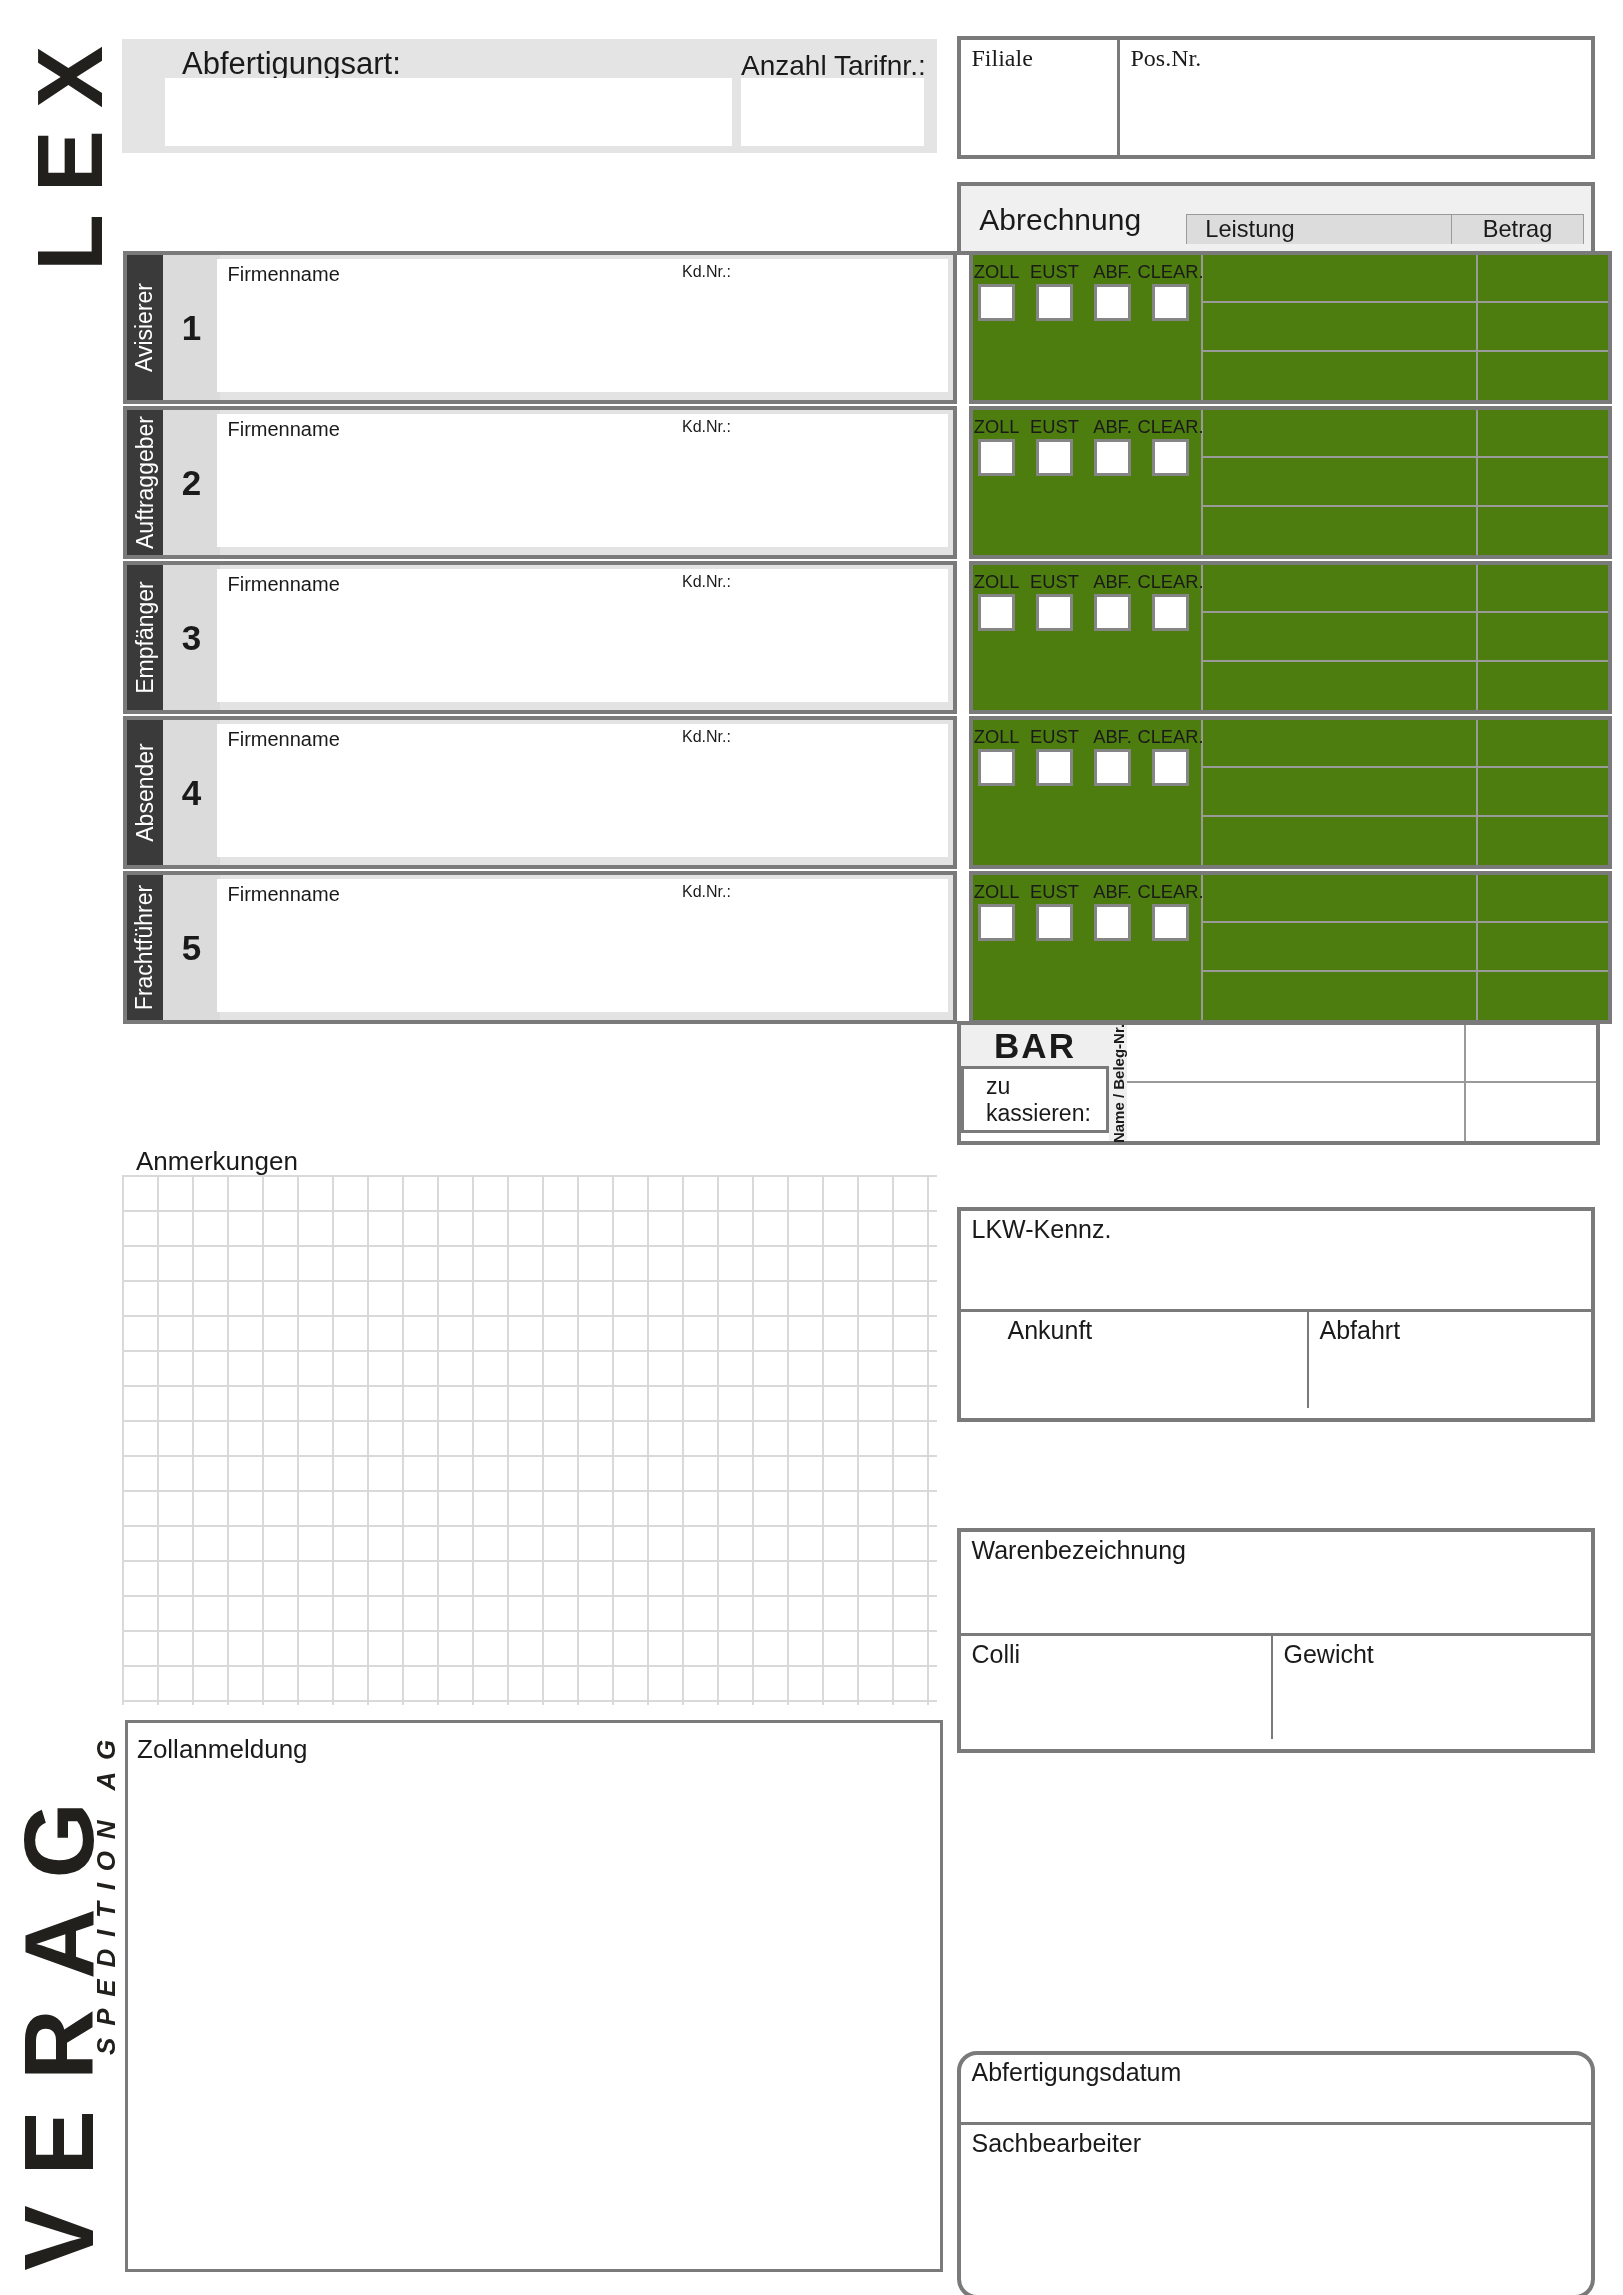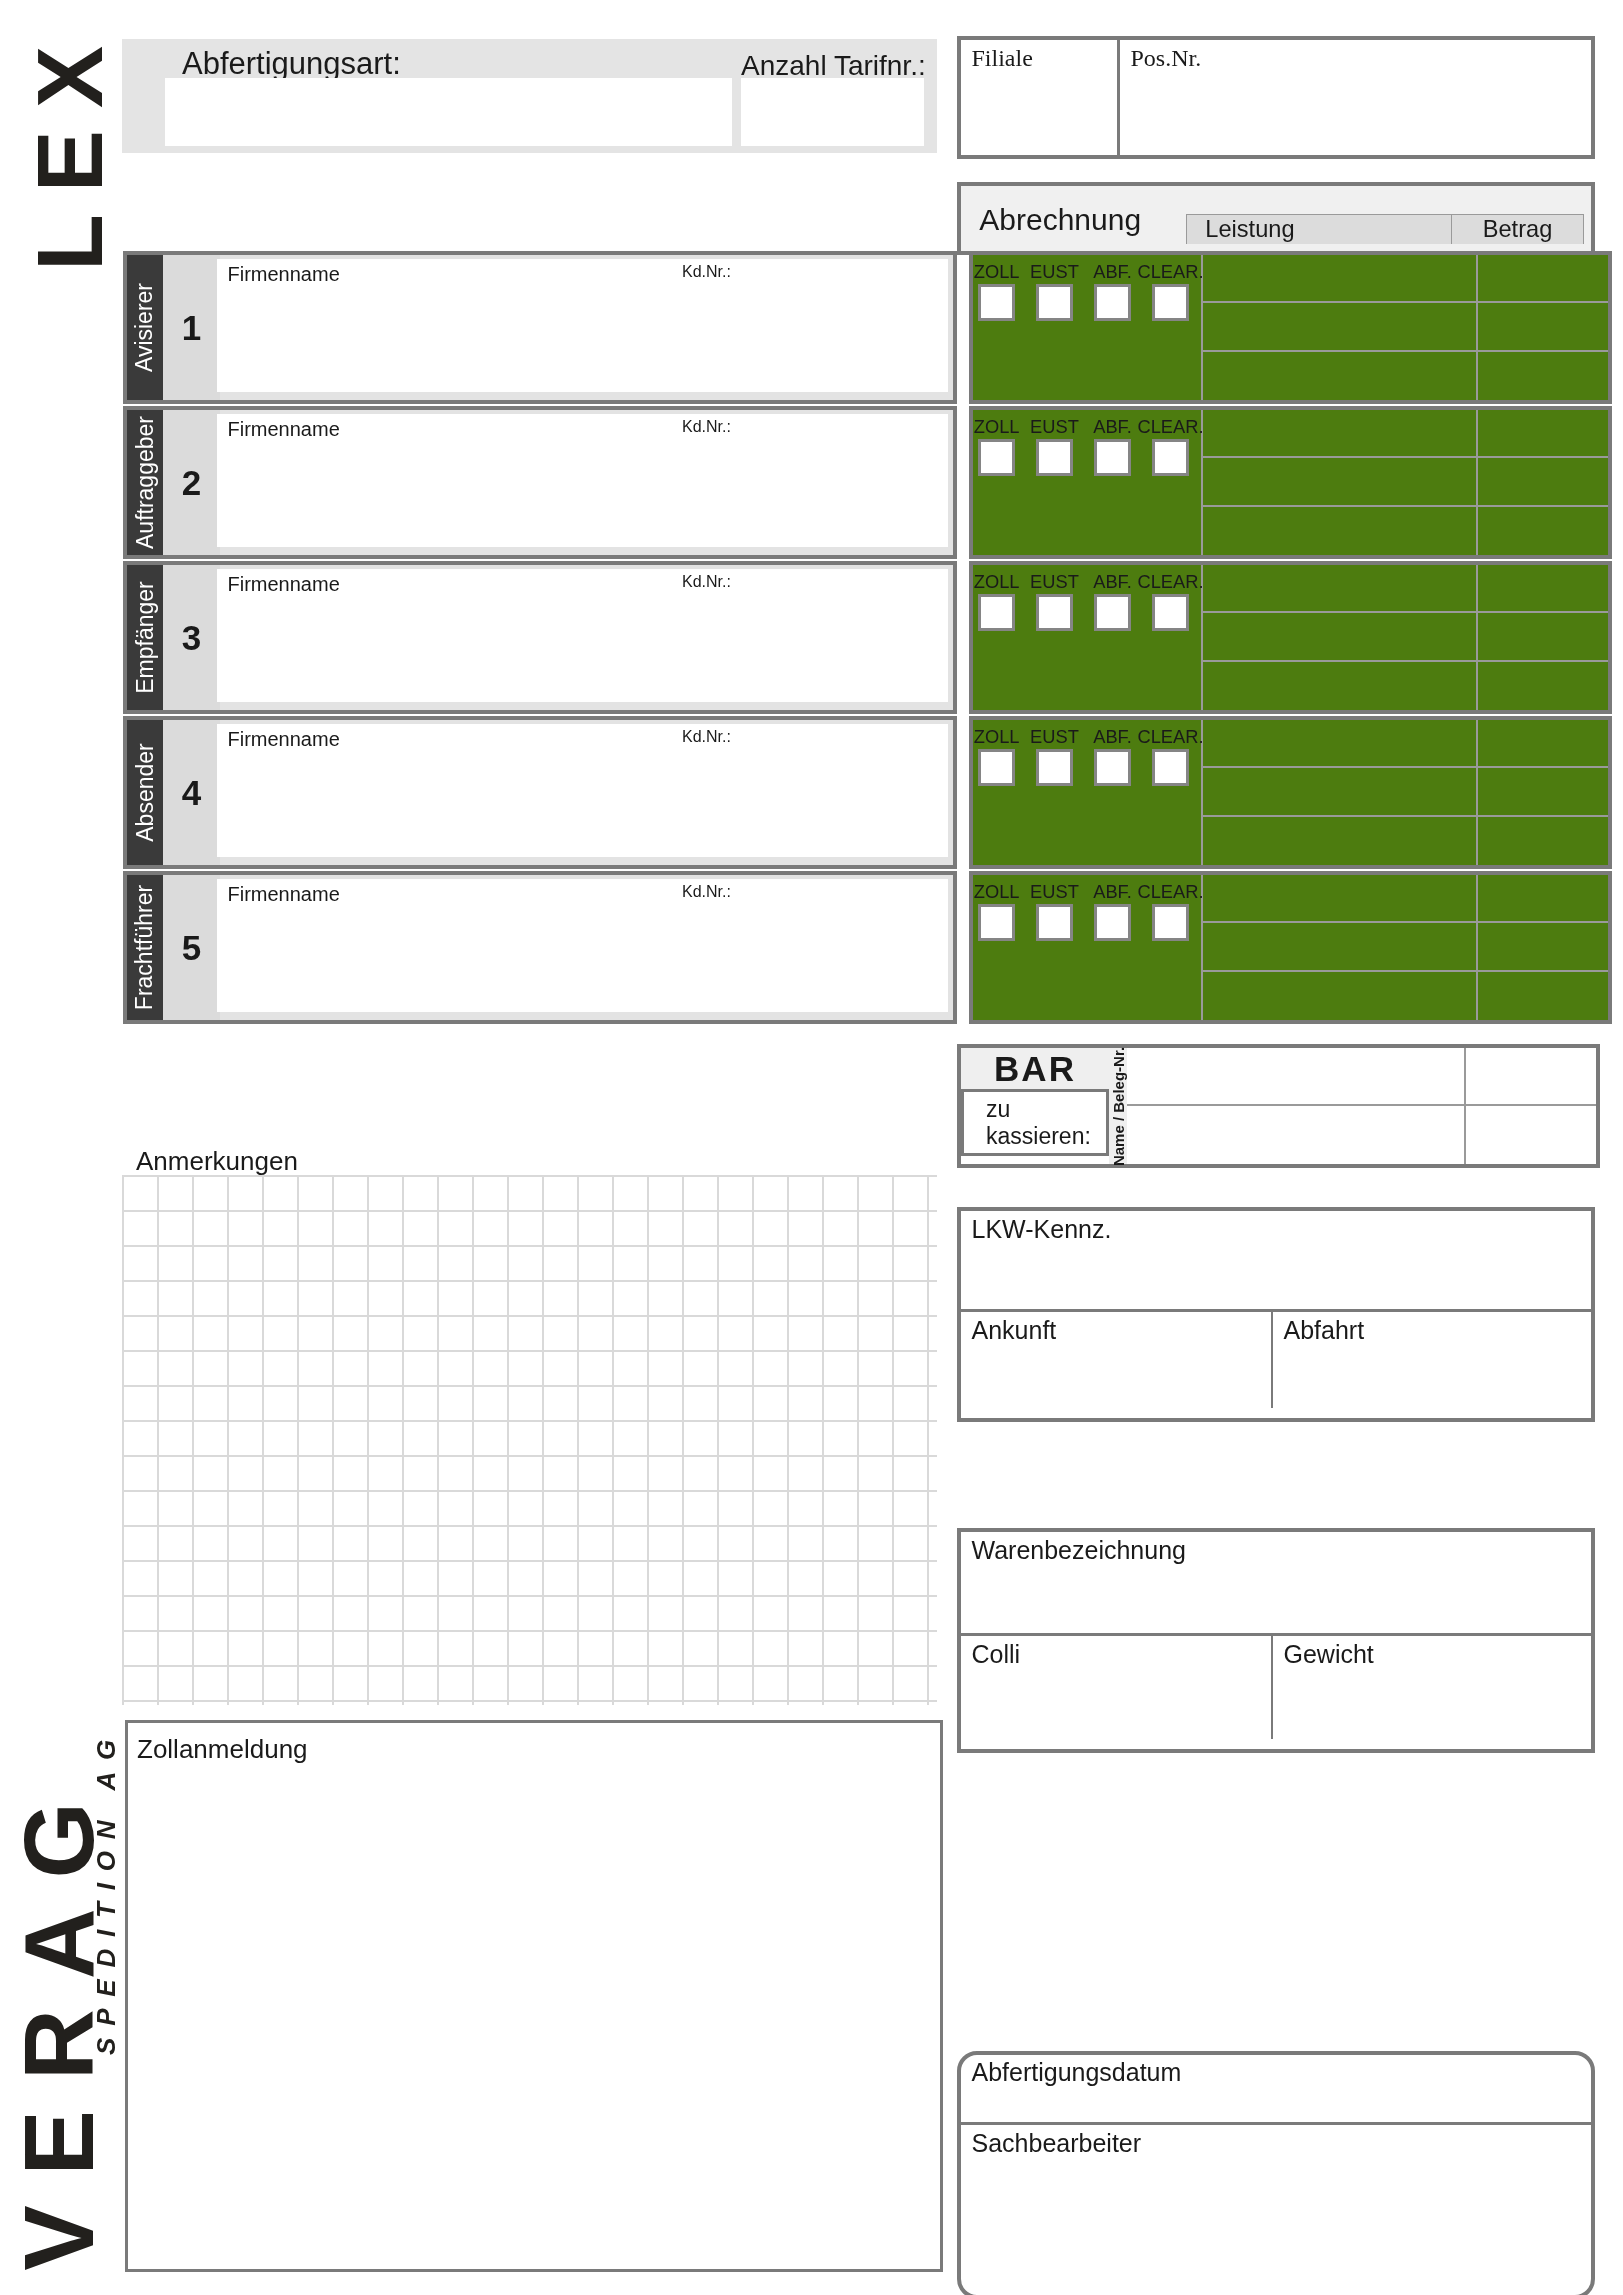--- a/index.html
+++ b/index.html
@@ -44,21 +44,21 @@
   .cbgroup{position:absolute;top:5.9px;width:37px;height:65px;}
   .cblabel{position:absolute;left:50%;transform:translateX(-50%);top:0;font-size:18.3px;white-space:nowrap;}
   .cbox{position:absolute;left:0;top:23px;width:37px;height:37px;border:3.9px solid #858585;background:#fff;box-sizing:border-box;}
   .lbarea{position:absolute;left:230px;top:0;right:0;bottom:0;display:grid;
           grid-template-columns:1fr 132px;grid-auto-rows:1fr;}
   .lbarea>div{box-sizing:border-box;}
   .lbarea .bcol{border-left:2px solid #9a9a9a;}
   .lbarea .rdiv{border-bottom:2px solid #9a9a9a;}
 
   
-  .bar-block{position:absolute;left:957px;top:1021px;width:635px;height:116px;border:4.6px solid #7a7a7a;background:#fff;margin-top:23px;}
+  .bar-block{position:absolute;left:957px;top:1021px;width:635px;height:116px;border:4.6px solid #7a7a7a;background:#fff;}
   .bar-band{position:absolute;left:0;top:0;width:148px;height:41px;background:#efefef;
             display:flex;align-items:center;justify-content:center;font-size:35px;font-weight:bold;letter-spacing:2px;}
   .zu-box{position:absolute;left:0;top:41px;width:148px;height:67px;border:3.9px solid #7a7a7a;background:#fff;box-sizing:border-box;}
   .zu-label{position:absolute;left:22px;top:3.9px;font-size:23px;}
   .nb-strip{position:absolute;left:148px;top:0;width:18.3px;height:100%;background:#efefef;
             font-size:15px;font-weight:bold;}
   .bar-rows{position:absolute;left:166px;top:0;right:0;bottom:0;display:grid;
             grid-template-columns:1fr 132px;grid-auto-rows:1fr;}
   .bar-rows>div{box-sizing:border-box;}
 
@@ -77,21 +77,21 @@
              font-weight:bold;font-style:italic;font-size:26px;letter-spacing:11.8px;}
 
   
   .rbox{position:absolute;left:957px;width:630px;border:4.6px solid #7a7a7a;background:#fff;margin-top:24px;}
   .rbox .top{position:relative;border-bottom:3.9px solid #7a7a7a;}
   .rbox .bottomrow{position:relative;display:flex;}
   .rbox .cell-l{width:310px;border-right:2.6px solid #7a7a7a;position:relative;}
   .rbox .cell-r{flex:1;position:relative;}
   .lkw-box{top:1183px;height:207px;}
   .lkw-box .top{height:98px;}
-  .lkw-box .bottomrow{height:96px;}
+  .lkw-box .bottomrow{height:96px;padding-left:36px;}
   .waren-box{top:1504px;height:217px;}
   .waren-box .top{height:101px;}
   .waren-box .bottomrow{height:103px;}
   .datum-box{top:2027px;height:240px;border-radius:20px;}
   .datum-box .top{height:67px;}
   .datum-box .bottomrow{height:160px;}
   .rlabel{position:absolute;left:10.5px;top:3.9px;font-size:25px;}
 </style>
 </head>
 <body>

